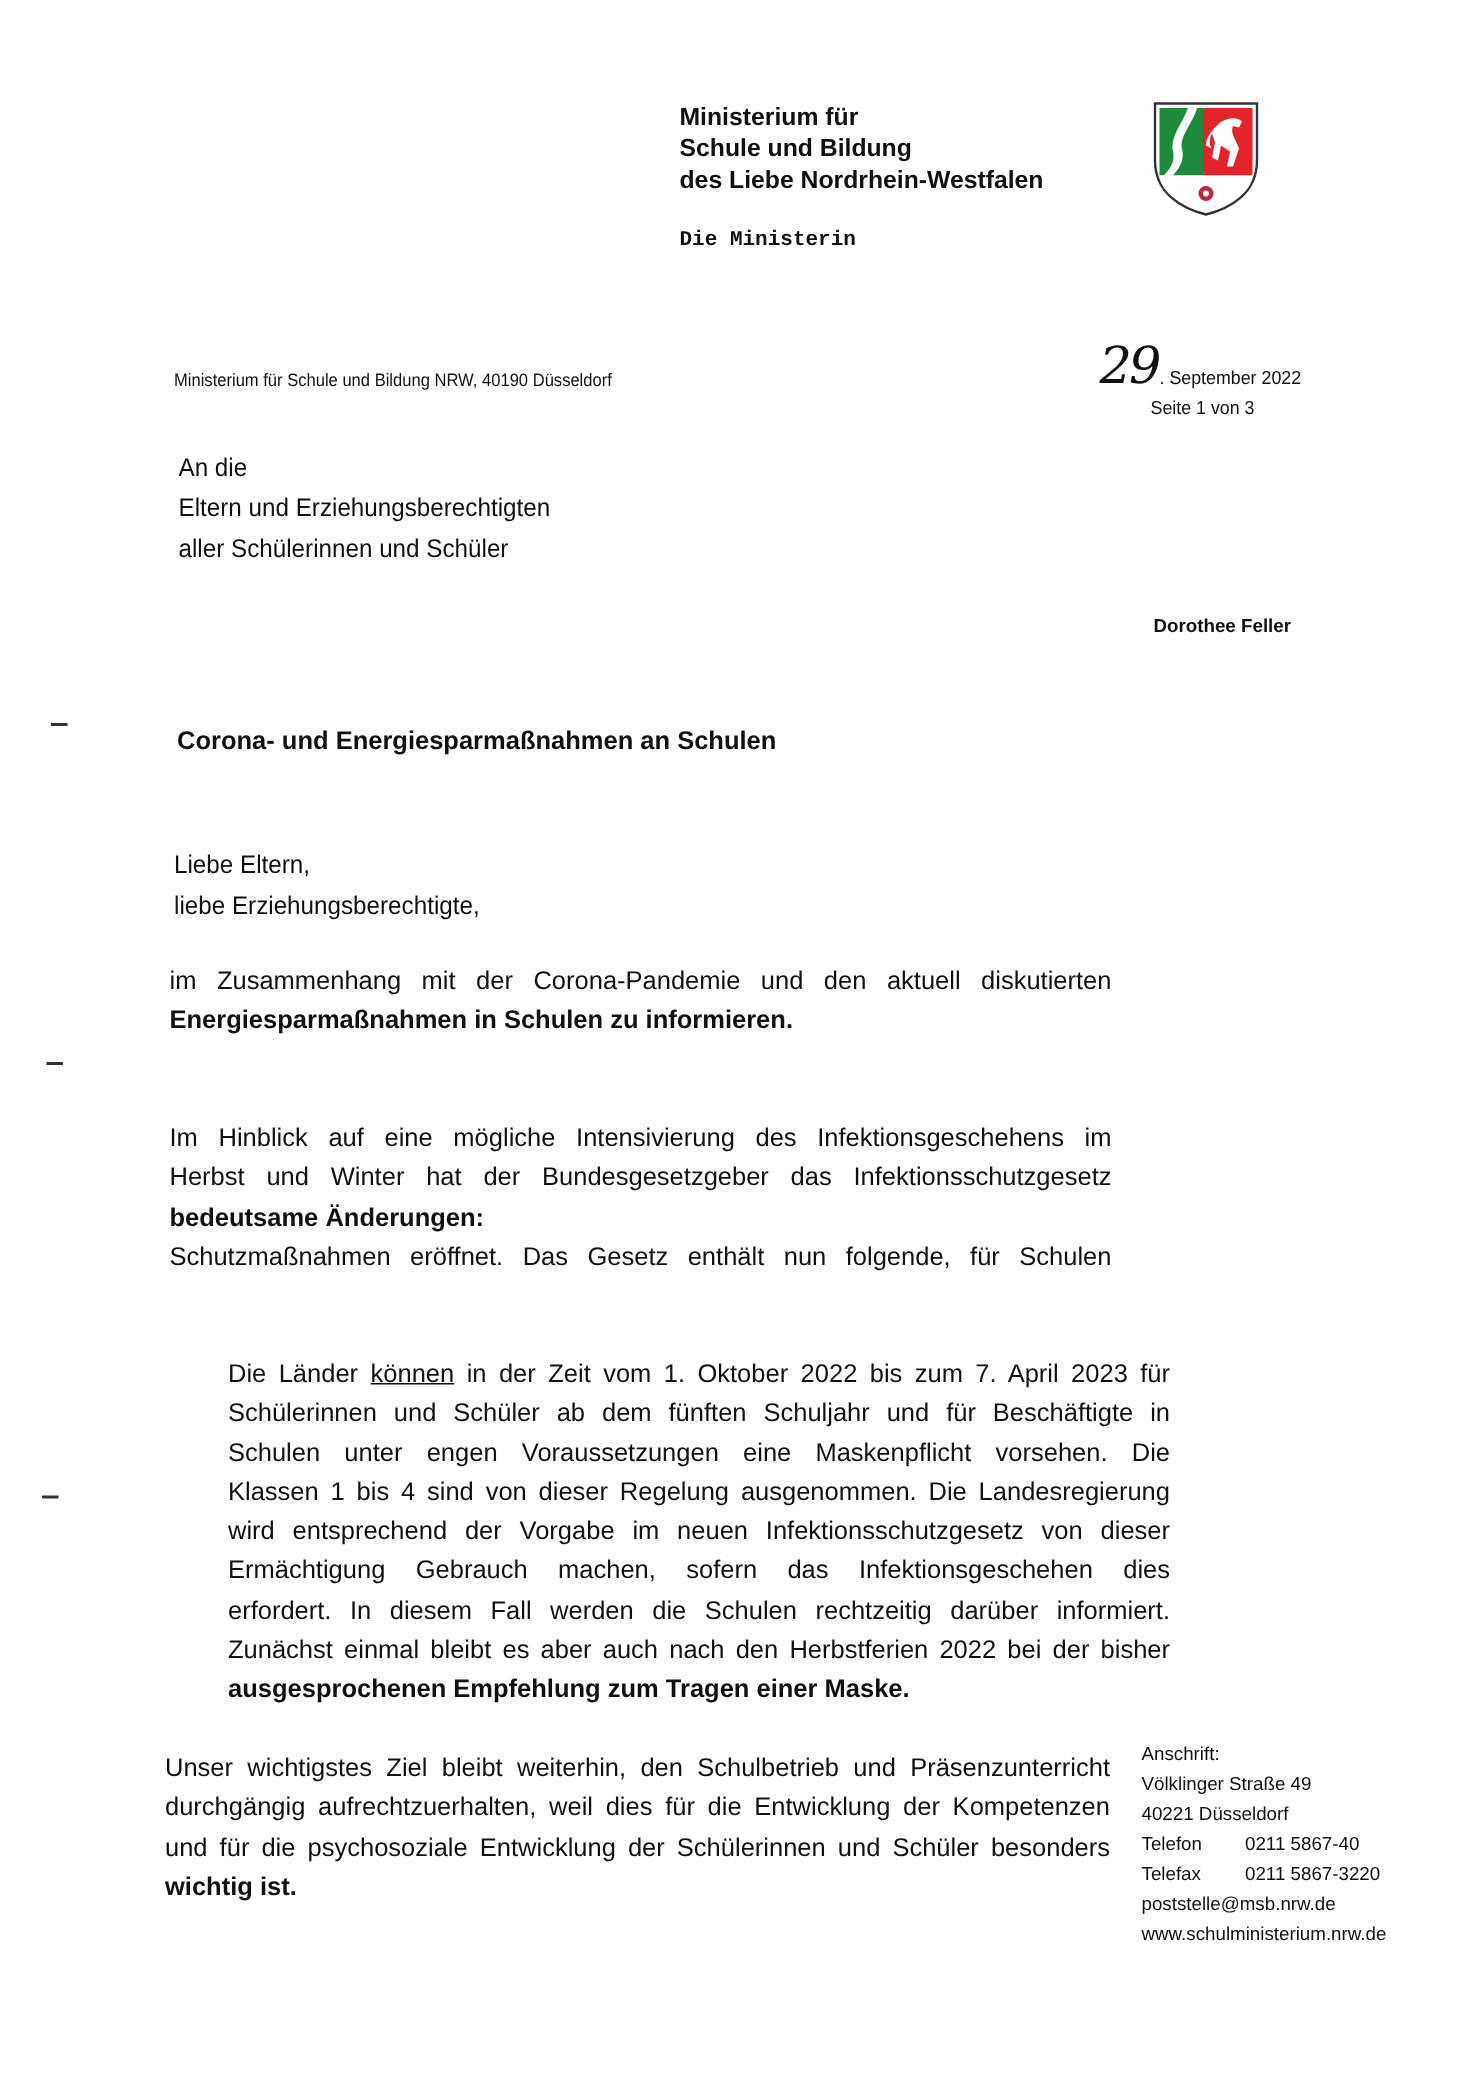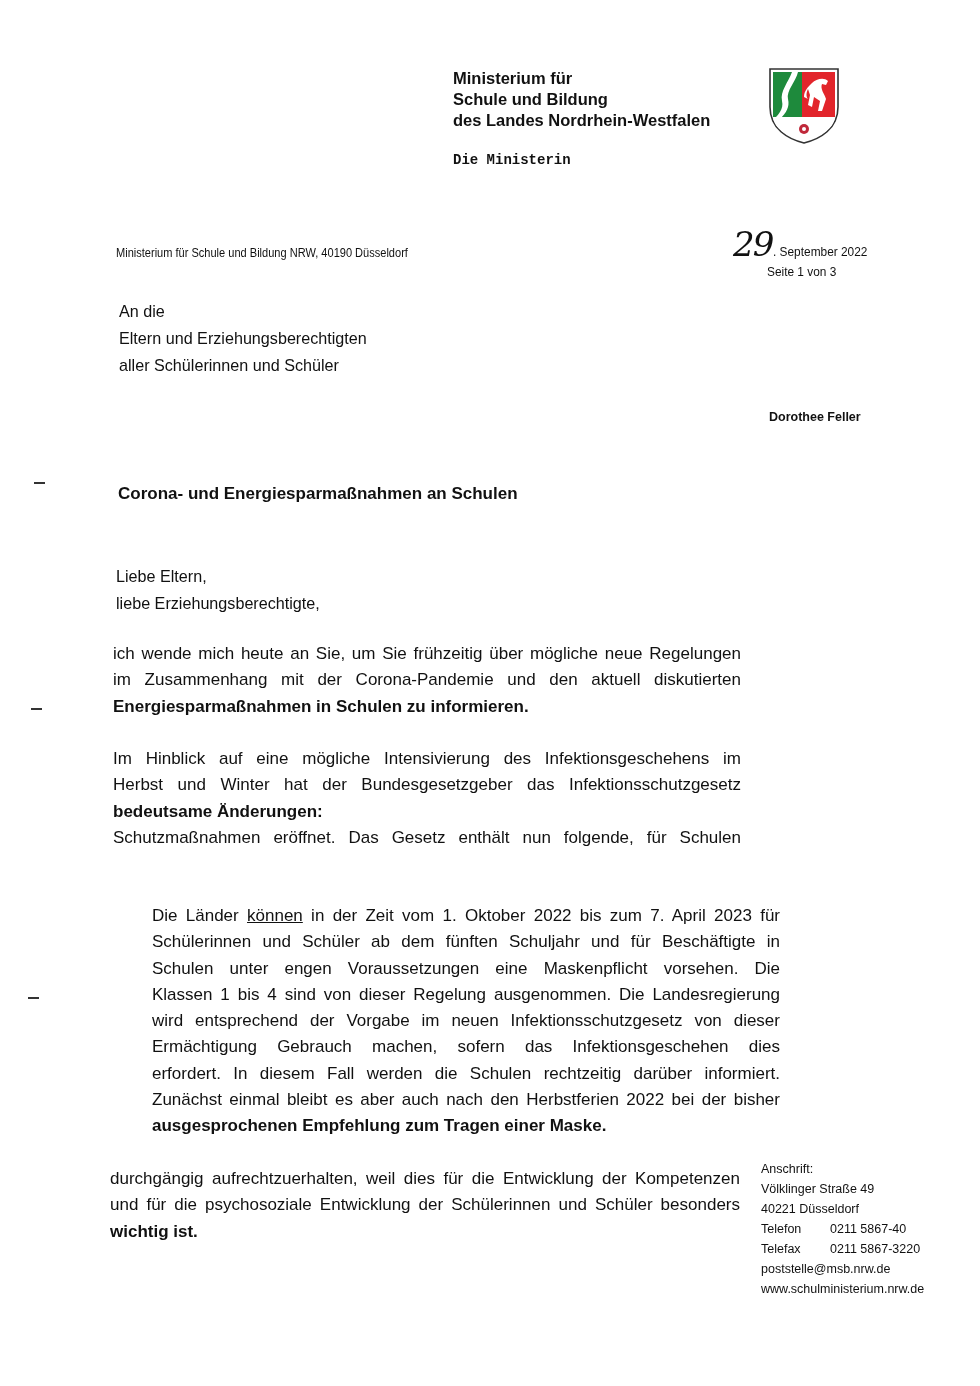--- a/index.html
+++ b/index.html
@@ -31,21 +31,21 @@
   .addr .row { white-space: nowrap; }
   .addr .lbl { display:inline-block; width: 69px; }
   .mark { position: absolute; width: 11px; height: 1.5px; background: #333; }
 </style>
 </head>
 <body>
 
 <div class="abs hdr">
   <div>Ministerium für</div>
   <div>Schule und Bildung</div>
-  <div>des Landes Nordrhein-Westfalen</div>
+  <div>des Liebe Nordrhein-Westfalen</div>
 </div>
 <div class="abs minister">Die Ministerin</div>
 
 <div class="abs crest">
   <svg width="72" height="78" viewBox="0 0 72 78">
     <path d="M2 2 H70 V40 C70 62 52 72 36 76 C20 72 2 62 2 40 Z" fill="#fff" stroke="#333" stroke-width="1.6"></path>
     <path d="M5 5 H34 V50 L5 50 Z" fill="#1e8a3c"></path>
     <path d="M34 5 H67 V50 H34 Z" fill="#e2252b"></path>
     <path d="M24 5 C20 16 12 24 14 34 C16 42 10 48 6 52 L12 52 C18 46 22 40 20 32 C18 24 28 14 30 5 Z" fill="#fff"></path>
     <path d="M44 16 C48 12 56 10 60 14 L58 18 L54 17 C52 22 56 26 58 32 L54 44 L50 44 L52 34 L46 30 L44 40 L40 38 L42 28 L40 22 C38 26 38 30 40 32 L36 30 C36 24 40 20 44 16 Z" fill="#fff"></path>
@@ -75,21 +75,20 @@
 <div class="mark" style="left:28px; top:997px;"></div>
 
 <div class="abs subject">Corona- und Energiesparmaßnahmen an Schulen</div>
 
 <div class="abs greeting">
   <div>Liebe Eltern,</div>
   <div>liebe Erziehungsberechtigte,</div>
 </div>
 
 <div class="abs para p1">
-  <span class="line">ich wende mich heute an Sie, um Sie frühzeitig über mögliche neue Regelungen</span>
   <span class="line">im Zusammenhang mit der Corona-Pandemie und den aktuell diskutierten</span>
   <span class="line last">Energiesparmaßnahmen in Schulen zu informieren.</span>
 </div>
 
 <div class="abs para p2">
   <span class="line">Im Hinblick auf eine mögliche Intensivierung des Infektionsgeschehens im</span>
   <span class="line">Herbst und Winter hat der Bundesgesetzgeber das Infektionsschutzgesetz</span>
   <span class="line last">bedeutsame Änderungen:</span>
   <span class="line">Schutzmaßnahmen eröffnet. Das Gesetz enthält nun folgende, für Schulen</span>
 </div>
@@ -100,20 +99,21 @@
   <span class="line">Schulen unter engen Voraussetzungen eine Maskenpflicht vorsehen. Die</span>
   <span class="line">Klassen 1 bis 4 sind von dieser Regelung ausgenommen. Die Landesregierung</span>
   <span class="line">wird entsprechend der Vorgabe im neuen Infektionsschutzgesetz von dieser</span>
   <span class="line">Ermächtigung Gebrauch machen, sofern das Infektionsgeschehen dies</span>
   <span class="line">erfordert. In diesem Fall werden die Schulen rechtzeitig darüber informiert.</span>
   <span class="line">Zunächst einmal bleibt es aber auch nach den Herbstferien 2022 bei der bisher</span>
   <span class="line last">ausgesprochenen Empfehlung zum Tragen einer Maske.</span>
 </div>
 
 <div class="abs para p4">
+  <span class="line">Unser wichtigstes Ziel bleibt weiterhin, den Schulbetrieb und Präsenzunterricht</span>
   <span class="line">durchgängig aufrechtzuerhalten, weil dies für die Entwicklung der Kompetenzen</span>
   <span class="line">und für die psychosoziale Entwicklung der Schülerinnen und Schüler besonders</span>
   <span class="line last">wichtig ist.</span>
 </div>
 
 <div class="abs addr">
   <div class="row">Anschrift:</div>
   <div class="row">Völklinger Straße 49</div>
   <div class="row">40221 Düsseldorf</div>
   <div class="row"><span class="lbl">Telefon</span><span>0211 5867-40</span></div>

